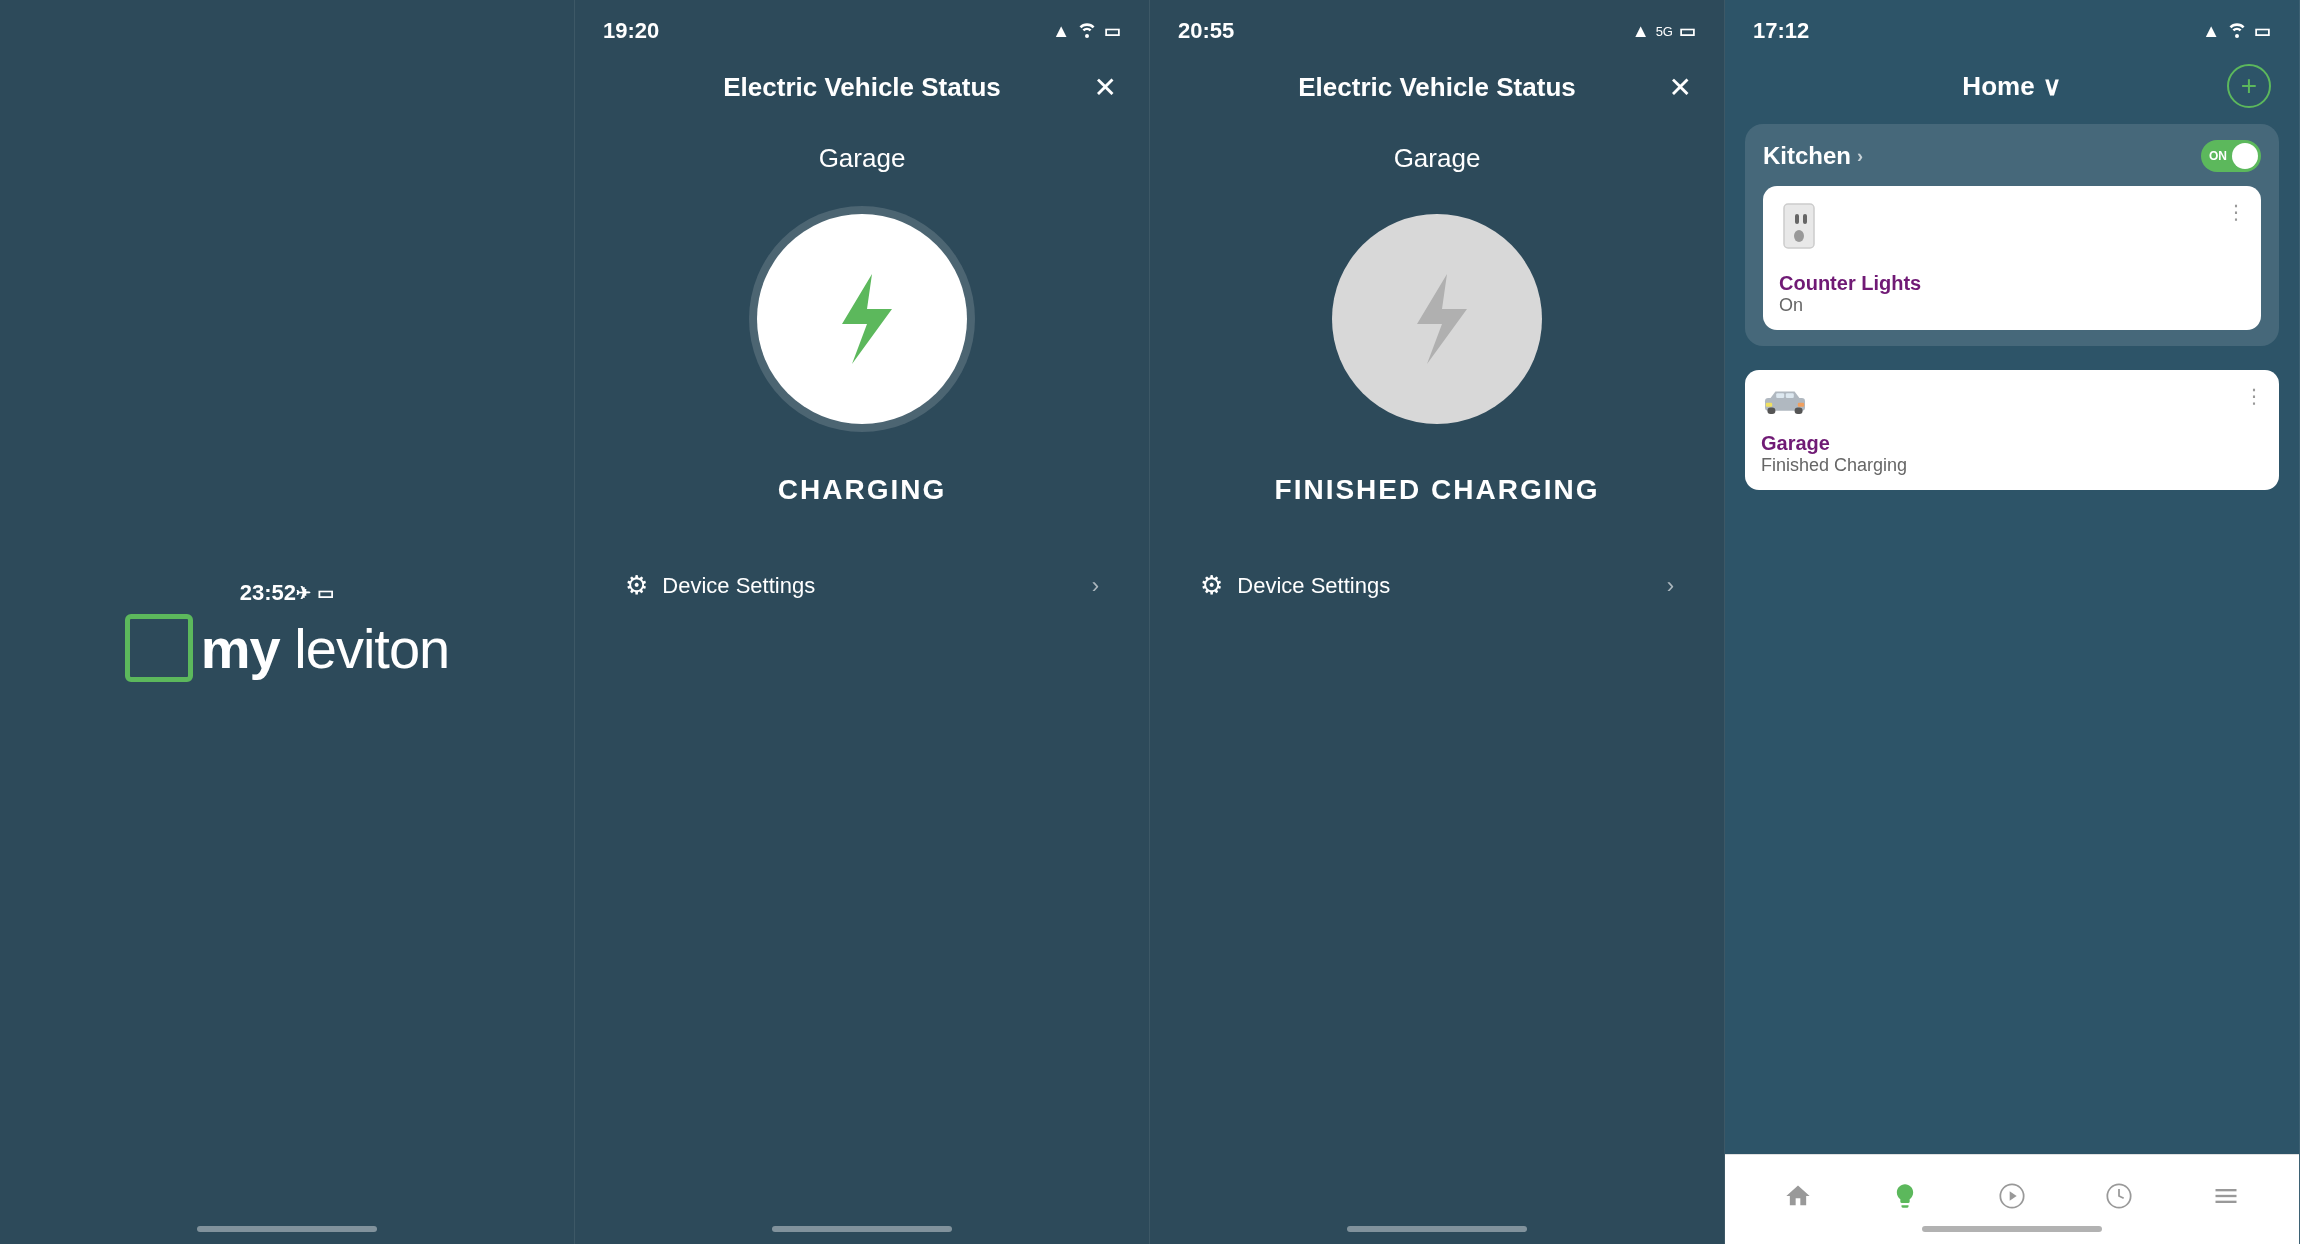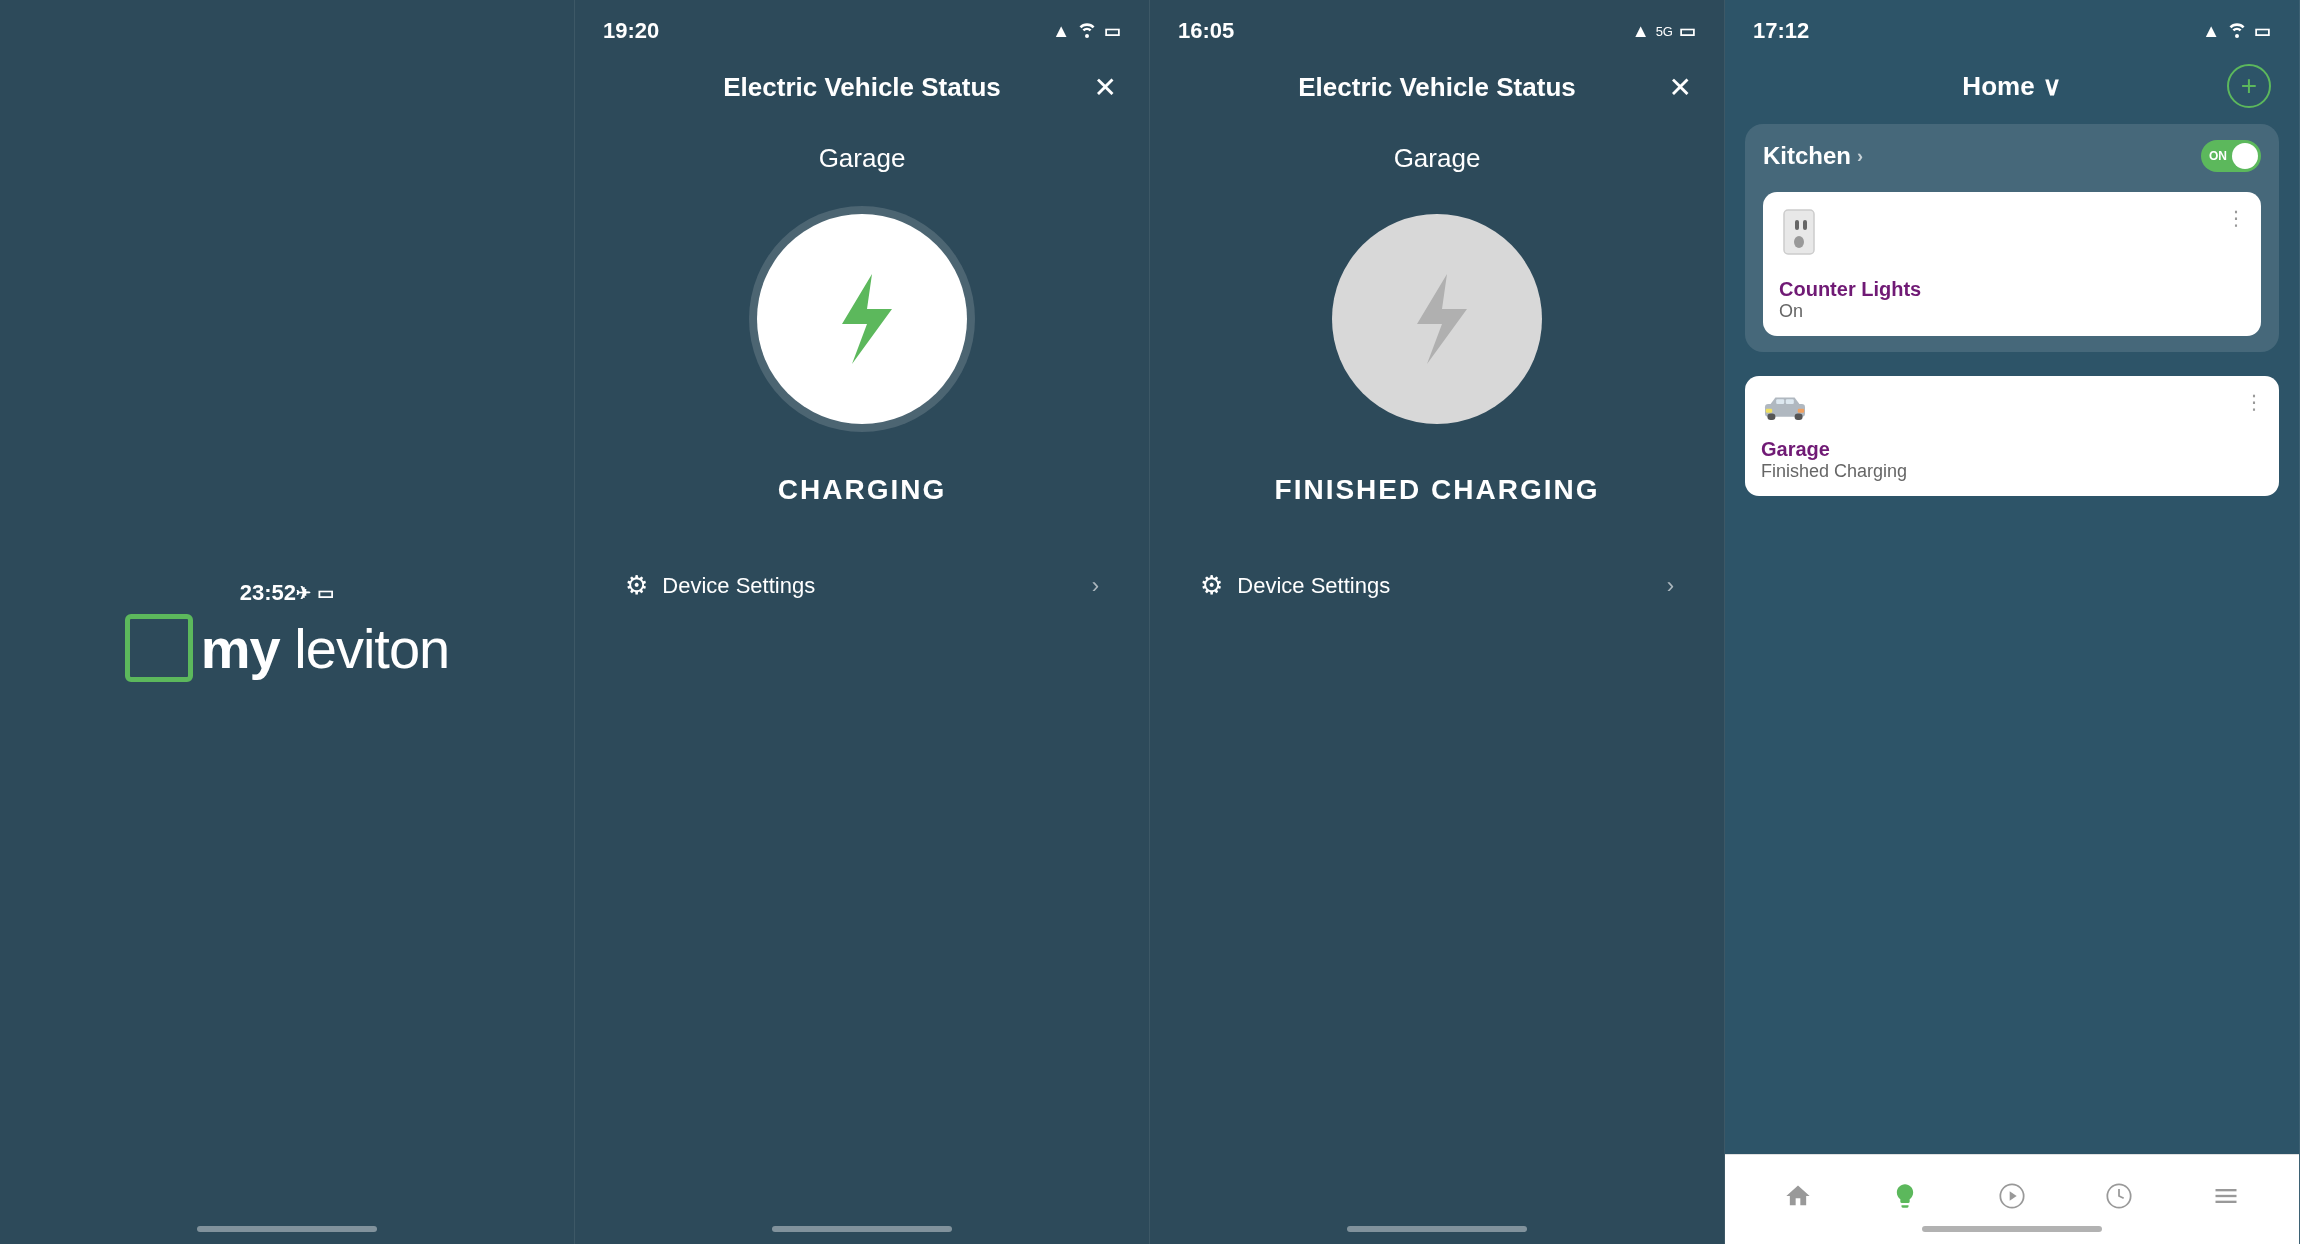--- a/index.html
+++ b/index.html
@@ -204,21 +204,21 @@
     .room-section {
       background: rgba(255,255,255,0.12);
       border-radius: 18px;
       padding: 16px 18px;
       margin-bottom: 24px;
     }
     .room-header {
       display: flex;
       justify-content: space-between;
       align-items: center;
-      margin-bottom: 20px;
+      margin-bottom: 14px;
     }
     .room-name {
       color: white;
       font-size: 24px;
       font-weight: 600;
       display: flex;
       align-items: center;
       gap: 6px;
     }
     .room-toggle {
@@ -376,21 +376,21 @@
         <span>Device Settings</span>
       </div>
       <span class="chevron-right">›</span>
     </div>
   </div>
   <div class="home-indicator"></div>
 </div>
 
 <div class="phone-panel panel-ev">
   <div class="status-bar">
-    <span class="time">16:05</span>
+    <span class="time">20:55</span>
     <div class="icons">
       <span>▲</span>
       <span style="font-size:13px;font-weight:400;">5G</span>
       <span>▭</span>
     </div>
   </div>
   <div class="ev-header">
     <span class="ev-title">Electric Vehicle Status</span>
     <span class="ev-close">✕</span>
   </div>

